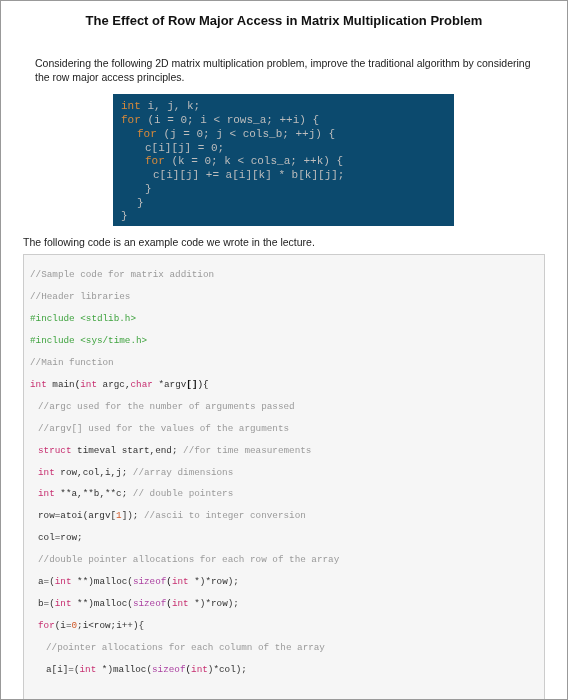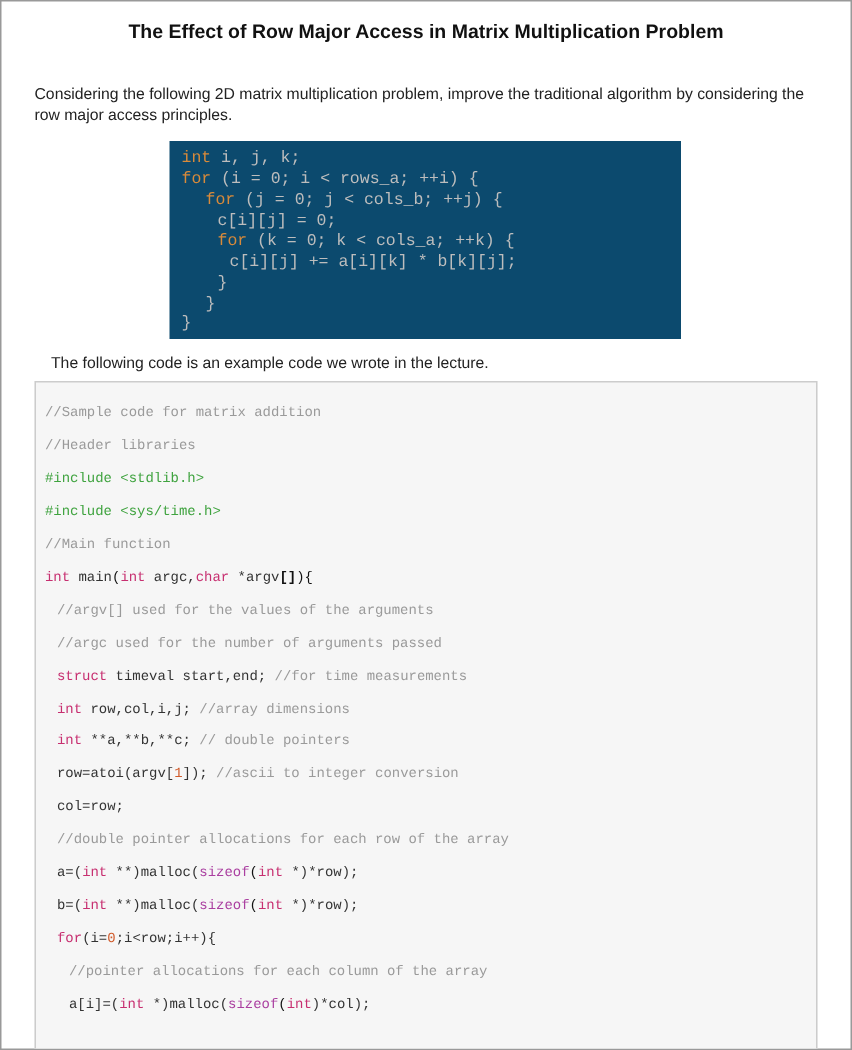--- a/index.html
+++ b/index.html
@@ -20,37 +20,37 @@
   .title {
     text-align: center;
     font-weight: 700;
     font-size: 13px;
     margin: 2px 0 18px 0;
     color: #111;
   }
   .intro {
     font-size: 10.5px;
     line-height: 1.35;
-    margin: 28px 0 10px 0;
+    margin: 28px 0 10px 12px;
     color: #222;
   }
   .codebox-dark {
     margin: 4px 0 10px 90px;
     width: 325px;
     background: #0c4a6e;
     padding: 6px 8px 2px 8px;
     font-family: "Courier New", monospace;
     font-size: 11px;
     line-height: 1.25;
     color: #bdbdbd;
   }
   .codebox-dark .kw { color: #d88a3a; }
   .note {
     font-size: 10.5px;
-    margin: 6px 0 6px 11px;
+    margin: 6px 0 6px 0;
   }
   .codebox-light {
     margin: 4px 0 0 0;
     border: 1px solid #ccc;
     background: #f6f6f6;
     padding: 4px 6px 4px 6px;
     font-family: "Courier New", monospace;
     font-size: 9.3px;
     line-height: 1.18;
     white-space: pre;
@@ -90,22 +90,22 @@
 
   <div class="note">The following code is an example code we wrote in the lecture.</div>
 
   <div class="codebox-light">
 <div><span class="cm">//Sample code for matrix addition</span></div>
 <div><span class="cm">//Header libraries</span></div>
 <div><span class="pp">#include </span><span class="pp">&lt;stdlib.h&gt;</span></div>
 <div><span class="pp">#include </span><span class="pp">&lt;sys/time.h&gt;</span></div>
 <div><span class="cm">//Main function</span></div>
 <div><span class="kw2">int</span><span class="plain"> main</span><span class="op">(</span><span class="kw2">int</span><span class="plain"> argc,</span><span class="kw2">char</span><span class="plain"> *argv</span><span class="fn">[]</span><span class="op">){</span></div>
+<div class="i1"><span class="cm">//argc used for the number of arguments passed</span></div>
 <div class="i1"><span class="cm">//argv[] used for the values of the arguments</span></div>
-<div class="i1"><span class="cm">//argc used for the number of arguments passed</span></div>
 <div class="i1"><span class="kw2">struct</span><span class="plain"> timeval start,end; </span><span class="cm">//for time measurements</span></div>
 <div class="i1"><span class="kw2">int</span><span class="plain"> row,col,i,j; </span><span class="cm">//array dimensions</span></div>
 <div class="i1"><span class="kw2">int</span><span class="plain"> **a,**b,**c; </span><span class="cm">// double pointers</span></div>
 <div class="i1"><span class="plain">row=atoi(argv[</span><span class="num2">1</span><span class="plain">]); </span><span class="cm">//ascii to integer conversion</span></div>
 <div class="i1"><span class="plain">col=row;</span></div>
 <div class="i1"><span class="cm">//double pointer allocations for each row of the array</span></div>
 <div class="i1"><span class="plain">a=(</span><span class="kw2">int</span><span class="plain"> **)malloc(</span><span class="ty">sizeof</span><span class="op">(</span><span class="kw2">int</span><span class="plain"> *)*row);</span></div>
 <div class="i1"><span class="plain">b=(</span><span class="kw2">int</span><span class="plain"> **)malloc(</span><span class="ty">sizeof</span><span class="op">(</span><span class="kw2">int</span><span class="plain"> *)*row);</span></div>
 <div class="i1"><span class="kw2">for</span><span class="plain">(i=</span><span class="num2">0</span><span class="plain">;i&lt;row;i++){</span></div>
 <div class="i2"><span class="cm">//pointer allocations for each column of the array</span></div>

